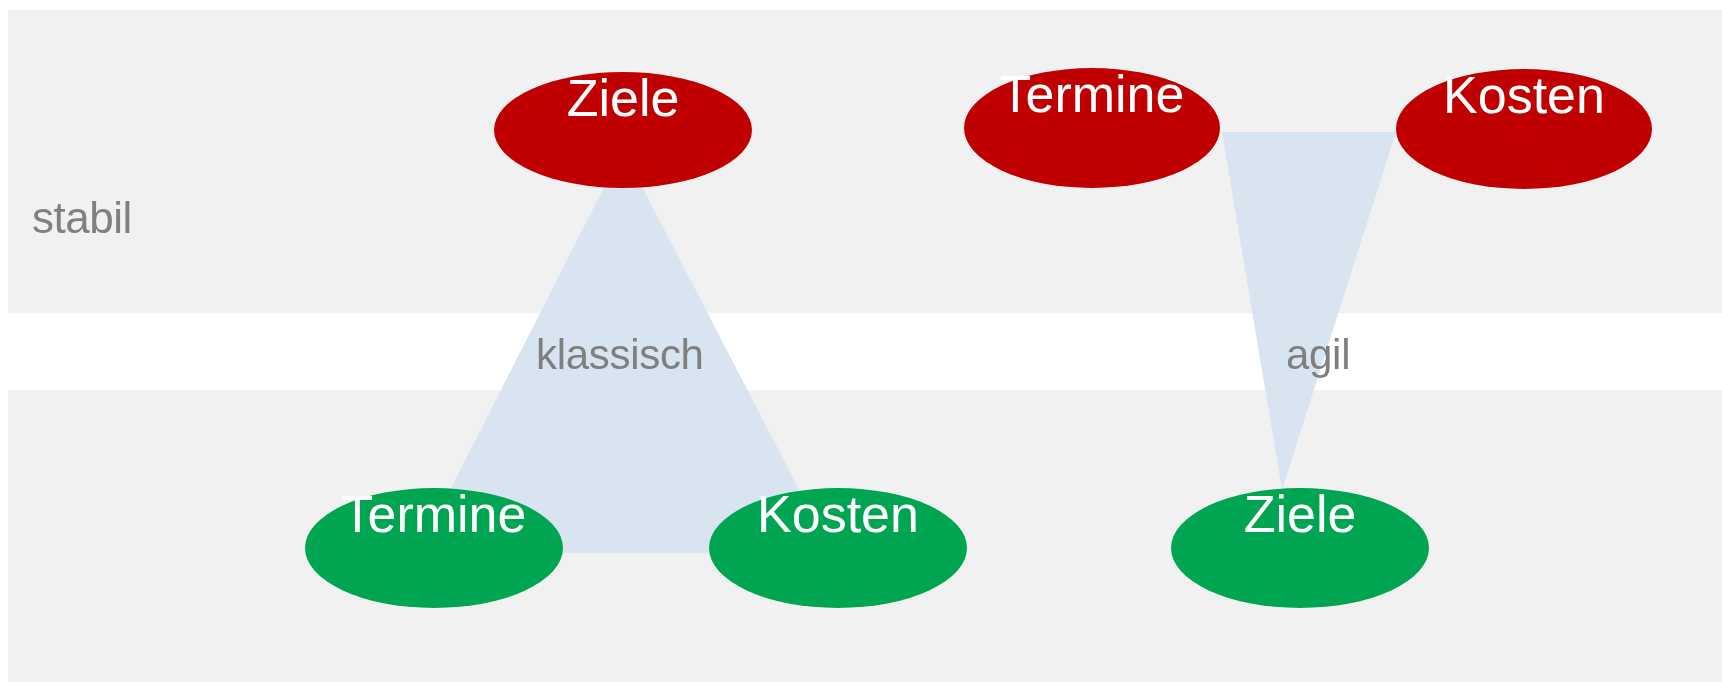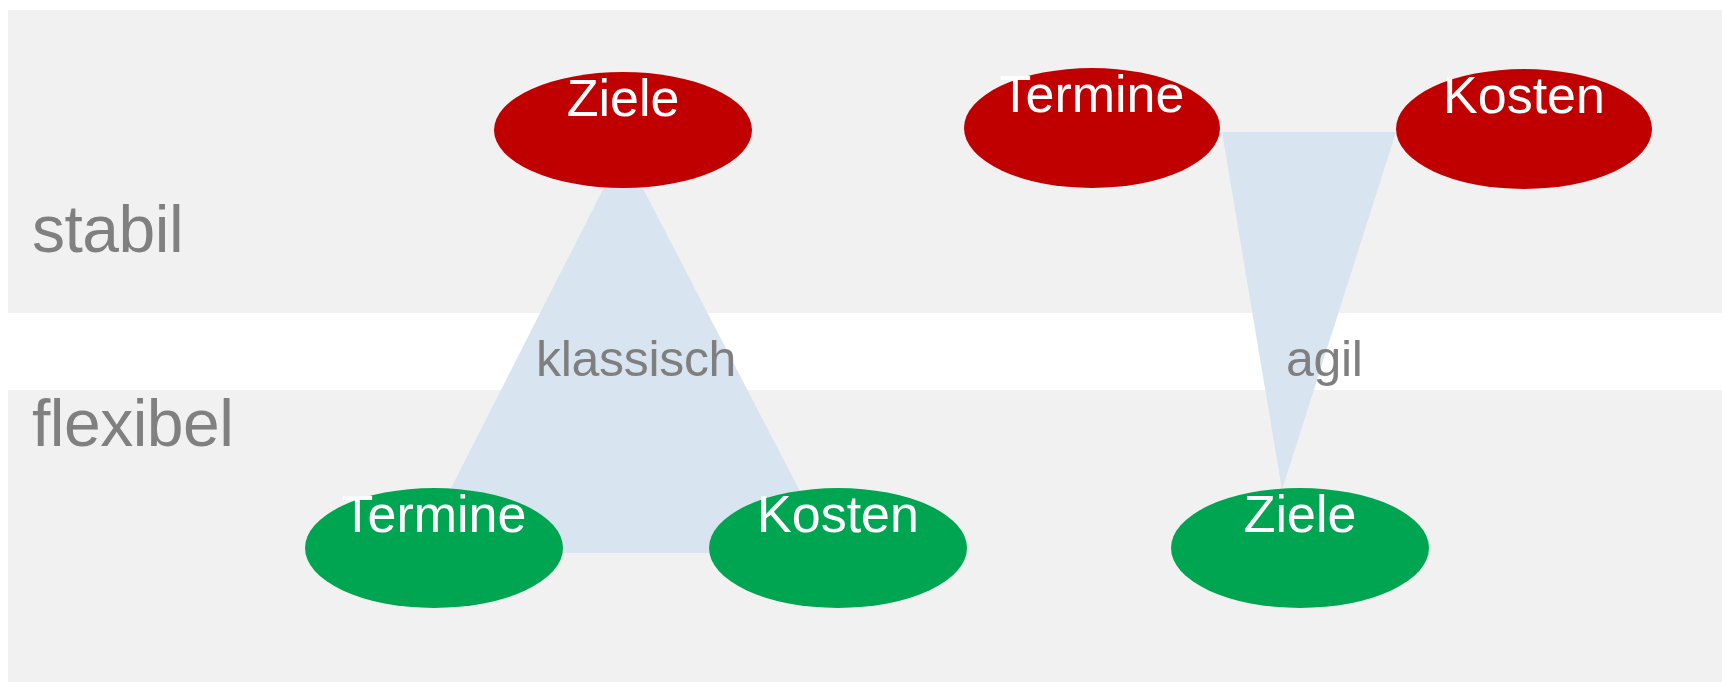--- a/index.html
+++ b/index.html
@@ -20,21 +20,21 @@
     left: 8px;
     right: 0;
     background: #F1F1F1;
   }
   #band-stabil  { top: 10px;  height: 303px; }
   #band-flexibel{ top: 390px; height: 292px; }
 
   .axis-label {
     position: absolute;
     color: #808080;
-    font-size: 66px;
+    font-size: 44px;
     line-height: 1;
     white-space: nowrap;
     letter-spacing: -0.5px;
     text-align: right;
   }
   #label-stabil   { left: 32px; top: 196px; }
   #label-flexibel { left: 32px; top: 390px; }
 
   .tri-svg {
     position: absolute;
@@ -53,38 +53,37 @@
     font-size: 52px;
     line-height: 1;
     white-space: nowrap;
   }
   .node.red   { background: #C00000; }
   .node.green { background: #00A551; }
 
   .approach-label {
     position: absolute;
     color: #7F7F7F;
-    font-size: 50px;
+    font-size: 42px;
     line-height: 1;
     white-space: nowrap;
     letter-spacing: -0.3px;
   }
   #label-klassisch { left: 536px;  top: 334px; }
   #label-agil      { left: 1262px; top: 334px; margin-left: 24px; }
 </style>
 </head>
 <body>
 
 <div id="stage">
 
   <div class="band" id="band-stabil" style="top: 10px; height: 303px; background: rgb(241, 241, 241);"></div>
   <div class="band" id="band-flexibel" style="top: 390px; height: 292px; background: rgb(241, 241, 241);"></div>
 
   <div class="axis-label" id="label-stabil" style="color: rgb(128, 128, 128);">stabil</div>
-  <div class="axis-label" id="label-flexibel" style="color: rgb(128, 128, 128);">flexibel</div>
 
   <svg class="tri-svg" viewBox="0 0 1722 682">
     <polygon id="tri-klassisch" points="623,150 832,553 418,553" fill="#D9E4F1"></polygon>
     <polygon id="tri-agil" points="1222,132 1396,132 1282,490" fill="#D9E4F1"></polygon>
   </svg>
 
   <div class="node red" id="n-klassisch-ziele" style="left: 494px; top: 72px; width: 258px; height: 116px; background: rgb(192, 0, 0);">
     <span>Ziele</span>
   </div>
   <div class="node green" id="n-klassisch-termine" style="left: 305px; top: 488px; width: 258px; height: 120px; background: rgb(0, 165, 81);">

